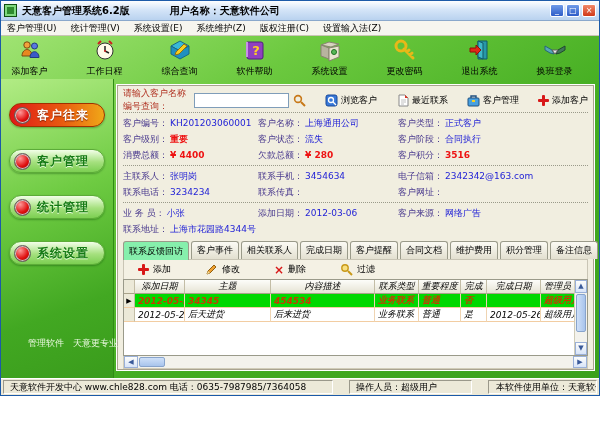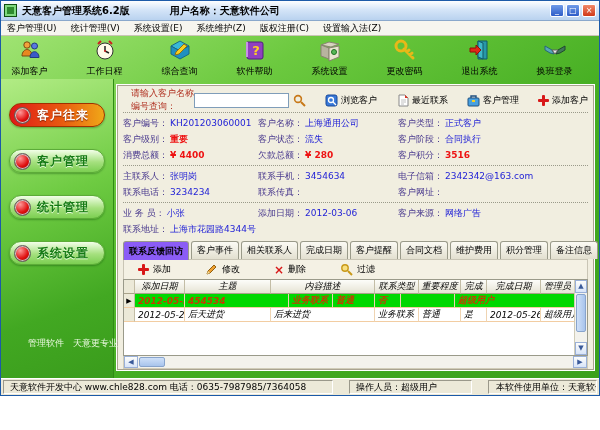--- a/index.html
+++ b/index.html
@@ -48,42 +48,42 @@
   .side-btn .side-label { font-size:12px; font-weight:bold; color:#157a15; text-shadow:0 1px 0 #eaffdc; letter-spacing:1px; }
   .side-btn.active { background:linear-gradient(90deg,#e01818,#e85a10 55%,#f0a818); border-color:#a03000; }
   .side-btn.active .side-label { color:#fff; text-shadow:0 1px 1px #802000; }
   .sidebar-footer { position:absolute; bottom:28px; left:16px; width:100%; text-align:center;
                     color:#eaf8e0; font-size:9px; word-spacing:6px; }
 
   
   .main { flex:1 1 auto; margin:6px 5px 8px 3px; background:#f1eee0; border:1px solid #a9a390;
           box-shadow:0 0 0 1px #ffffff; padding:4px 5px 0 5px; display:flex; flex-direction:column; min-width:0; }
 
-  .search-row { display:flex; align-items:center; height:20px; flex:0 0 auto;margin-left:8px; }
+  .search-row { display:flex; align-items:center; height:20px; flex:0 0 auto; }
   .search-label { color:#b03020; }
   .search-input { width:95px; height:15px; border:1px solid #7f9db9; background:#fff; font-size:9px; padding:0 2px; }
   .mini-icon { width:13px; height:13px; display:inline-block; vertical-align:middle; }
   .search-glass { margin-left:4px; cursor:pointer; }
   .quick-link { display:flex; align-items:center; gap:3px; margin-left:19px; color:#000; cursor:pointer; white-space:nowrap; }
 
   .dotted { border-top:1px dotted #9a9a8a; margin:2px 0; flex:0 0 auto; }
 
   .details { flex:0 0 auto; }
   .d-row { display:grid; grid-template-columns:135px 140px 1fr; height:16px; align-items:center; }
   .d-row.single { grid-template-columns:1fr; }
   .d-label { color:#4a3a8e; }
   .d-val { margin-left:2px; }
   .c-blue { color:#2323d6; }
   .c-red  { color:#ee1212; font-weight:bold; }
 
   
   .tabs { display:flex; gap:2px; margin-top:3px; flex:0 0 auto; align-items:flex-end; }
   .tab { padding:2px 5px 2px 5px; border:1px solid #9a9a8a; border-bottom:none; border-radius:3px 3px 0 0;
          background:linear-gradient(180deg,#fbfaf4,#e3e0d0); color:#000; cursor:pointer; white-space:nowrap; }
-  .tab.active { background:#8b5cf6; font-weight:bold; position:relative; top:1px; padding-top:3px; }
+  .tab.active { background:#86efac; font-weight:normal; position:relative; top:1px; padding-top:3px; }
   .actions { display:flex; align-items:center; gap:34px; height:20px; padding-left:14px;
              border:1px solid #c9c5b5; border-bottom:none; background:#f4f1e4; flex:0 0 auto; }
   .action-btn { display:flex; align-items:center; gap:4px; color:#000; cursor:pointer; }
 
   
   .table-zone { flex:1 1 auto; display:flex; border:1px solid #9a9a8a; background:#fff; min-height:0; }
   .grid { flex:1 1 auto; display:flex; flex-direction:column; min-width:0;font-style:italic; }
   .tr { display:flex; height:14px; flex:0 0 auto; }
   .th { background:linear-gradient(180deg,#fdfdfa,#e6e3d4); border-right:1px solid #c3bda6;
         border-bottom:1px solid #a9a28a; font-weight:normal; text-align:center; color:#000;
@@ -363,20 +363,21 @@
             <div class="th c2">内容描述</div>
             <div class="th c3">联系类型</div>
             <div class="th c4">重要程度</div>
             <div class="th c5">完成</div>
             <div class="th c6">完成日期</div>
             <div class="th c7">管理员</div>
           </div>
           <div class="tr selected">
             <div class="td ind">▶</div>
             <div class="td c0">2012-05-25</div>
+            <div class="td c1">34345</div>
             <div class="td c2">454534</div>
             <div class="td c3">业务联系</div>
             <div class="td c4">普通</div>
             <div class="td c5">否</div>
             <div class="td c6"></div>
             <div class="td c7">超级用户</div>
           </div>
           <div class="tr">
             <div class="td ind"></div>
             <div class="td c0">2012-05-22</div>

